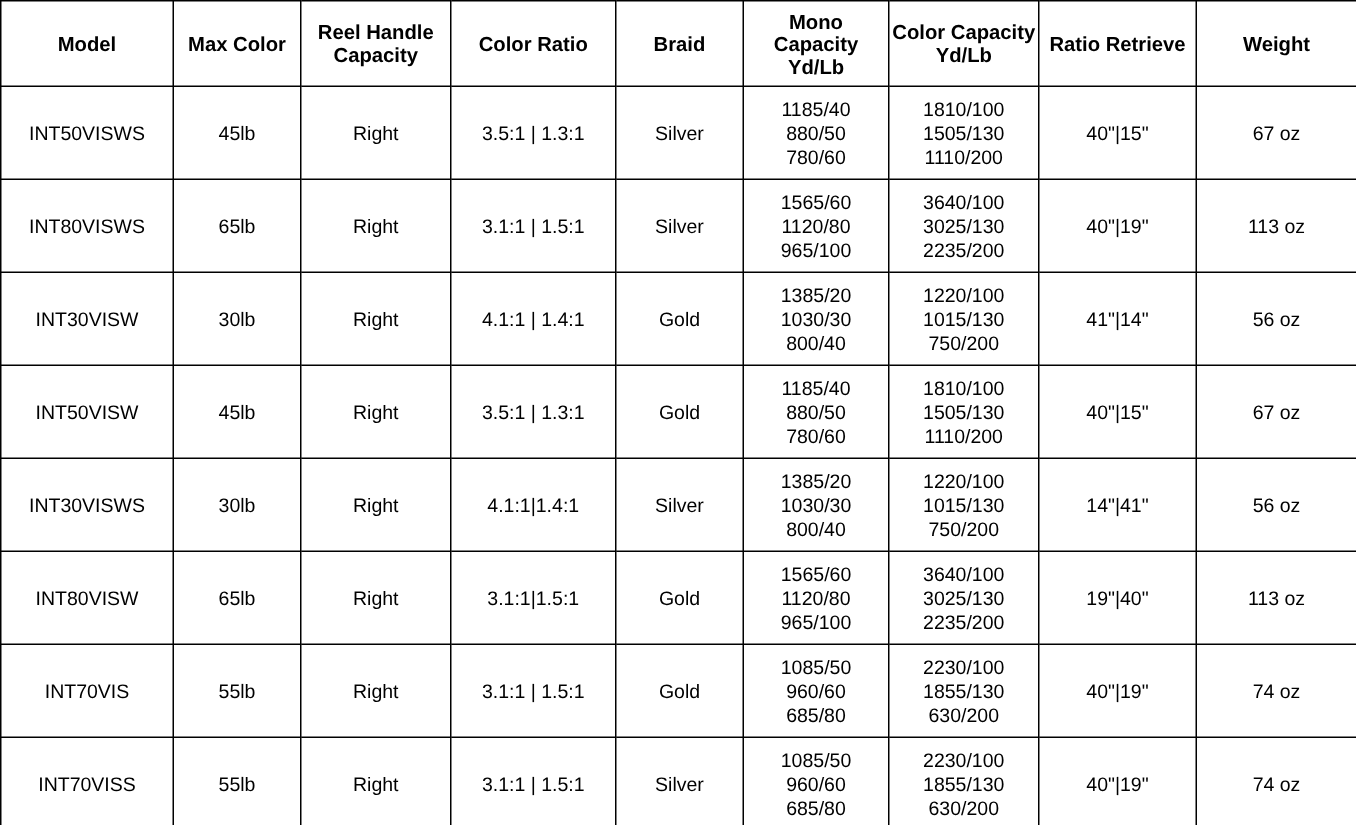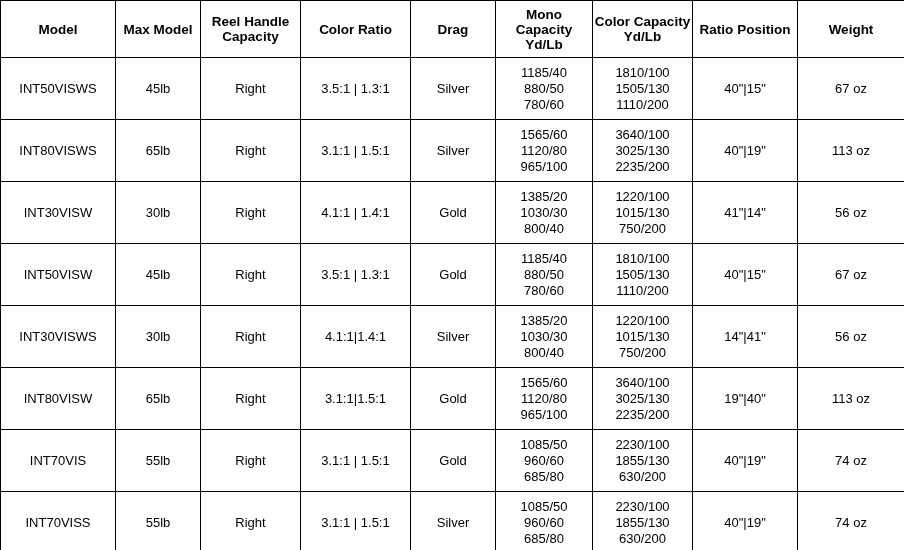--- a/index.html
+++ b/index.html
@@ -69,45 +69,45 @@
     <col class="c-braid">
     <col class="c-retrieve">
     <col class="c-weight">
   </colgroup>
   <thead>
     <tr>
       <th>
         <span class="ln">Model</span>
       </th>
       <th>
-        <span class="ln">Max Model</span>
+        <span class="ln">Max Color</span>
       </th>
       <th>
         <span class="ln">Reel Handle</span>
         <span class="ln">Capacity</span>
       </th>
       <th>
         <span class="ln">Color Ratio</span>
       </th>
       <th>
-        <span class="ln">Drag</span>
+        <span class="ln">Braid</span>
       </th>
       <th>
         <span class="ln">Mono</span>
         <span class="ln">Capacity</span>
         <span class="ln">Yd/Lb</span>
       </th>
       <th>
         <span class="ln">Color</span>
         <span class="ln">Capacity</span>
         <span class="ln">Yd/Lb</span>
       </th>
       <th>
         <span class="ln">Ratio</span>
-        <span class="ln">Position</span>
+        <span class="ln">Retrieve</span>
       </th>
       <th>
         <span class="ln">Weight</span>
       </th>
     </tr>
   </thead>
   <tbody>
 
     <tr>
       <td>INT50VISWS</td>

